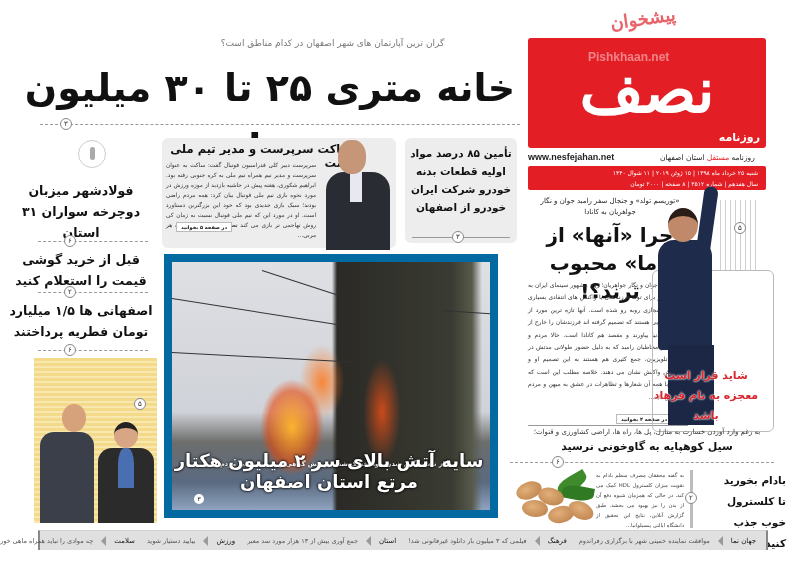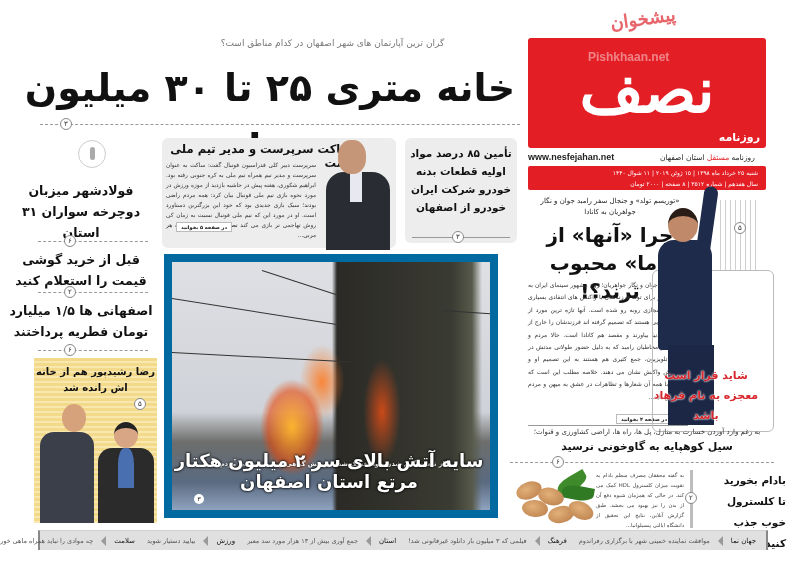--- a/index.html
+++ b/index.html
@@ -147,21 +147,20 @@
 <div class="abs dotline" id="lh1-rule"></div>
 <span class="abs pg" id="lh1-pg">۶</span>
 <div class="abs left-hl" id="lh2">قبل از خرید گوشی قیمت را استعلام کنید</div>
 <div class="abs dotline" id="lh2-rule"></div>
 <span class="abs pg" id="lh2-pg">۲</span>
 <div class="abs left-hl" id="lh3">اصفهانی ها ۱/۵ میلیارد تومان فطریه پرداختند</div>
 <div class="abs dotline" id="lh3-rule"></div>
 <span class="abs pg" id="lh3-pg">۶</span>
 
 <div class="abs" id="rashidpour-box">
-  <div id="rashidpour-title">رضا رشیدپور هم از خانه اش رانده شد</div>
   <span class="pg" id="rashidpour-pg">۵</span>
   <div class="person" id="person-a-body"></div>
   <div class="person" id="person-a-head"></div>
   <div class="person" id="person-b-body"></div>
   <div class="person" id="person-b-shirt"></div>
   <div class="person" id="person-b-head"></div>
 </div>
 
 <div class="abs" id="football-box">
   <div id="football-title">ساکت سرپرست و مدیر تیم ملی است</div>

